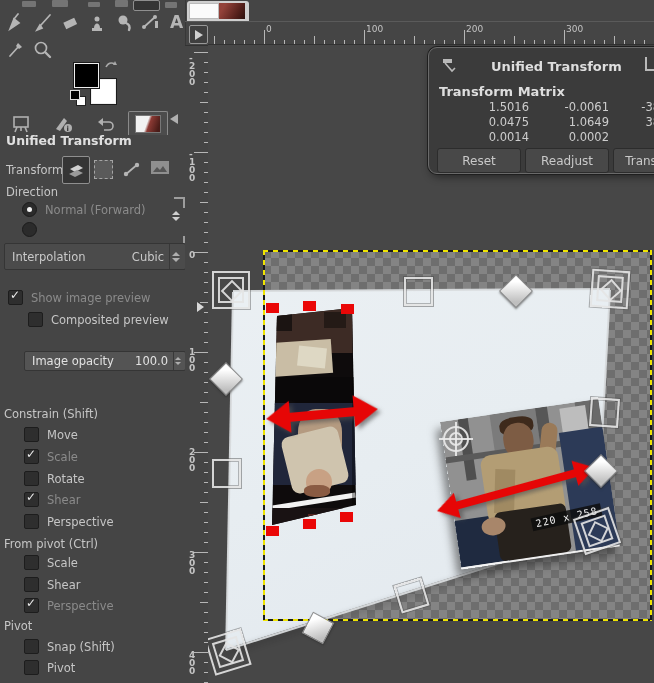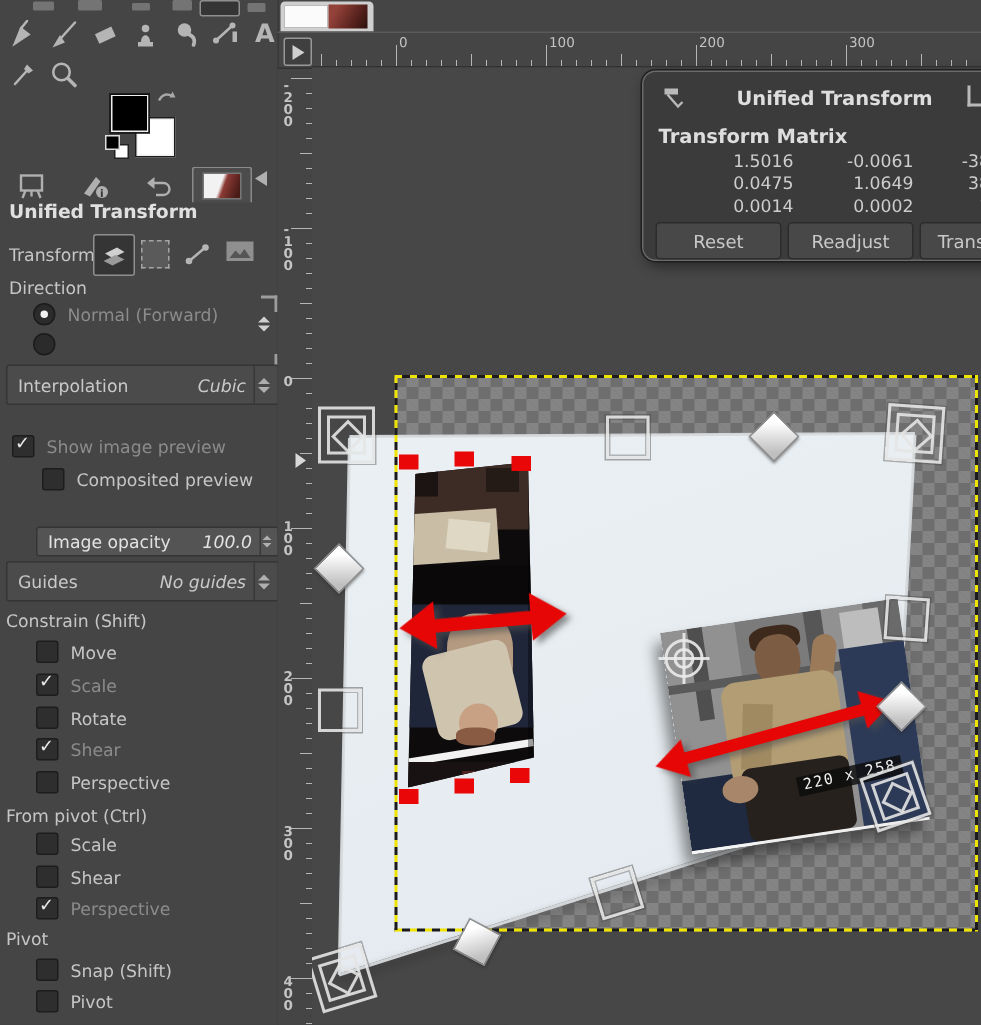--- a/index.html
+++ b/index.html
@@ -16,21 +16,21 @@
   .swatch{border:1px solid #1c1c1c;box-shadow:0 0 0 1px #efefef inset;}
   
   .docktab{width:38px;height:23px;display:flex;align-items:center;justify-content:center;}
   .docktab svg{stroke:#b0b0b0;fill:none;stroke-width:1.6;}
   .docktab.sel{border:1px solid #8a8a8a;border-bottom:none;background:#4c4c4c;border-radius:2px 2px 0 0;}
   
   .optlabel{color:#c6c6c6;}
   .dim{color:#8b8b8b;}
   .ddrow{height:25px;background:#4b4b4b;border:1px solid #353535;border-radius:2px;
          display:flex;align-items:center;padding:0 4px 0 7px;}
-  .ddrow .val{margin-left:auto;font-style:italic;}
+  .ddrow .val{margin-left:auto;}
   .spin{width:11px;height:100%;border-left:1px solid #383838;margin-left:5px;display:flex;flex-direction:column;align-items:center;justify-content:center;gap:2px;}
   .tri-u{width:0;height:0;border-left:4px solid transparent;border-right:4px solid transparent;border-bottom:4px solid #aeaeae;}
   .tri-d{width:0;height:0;border-left:4px solid transparent;border-right:4px solid transparent;border-top:4px solid #aeaeae;}
   .cb{width:13px;height:13px;background:#2e2e2e;border:1px solid #1d1d1d;border-radius:2px;position:relative;}
   .cb.on::after{content:"✓";position:absolute;left:1px;top:-3px;color:#ececec;font-size:12px;font-weight:bold;}
   .radio{width:13px;height:13px;background:#2b2b2b;border:1px solid #1b1b1b;border-radius:50%;position:relative;}
   .radio.on::after{content:"";position:absolute;left:4px;top:4px;width:5px;height:5px;border-radius:50%;background:#f0f0f0;}
   .optrow{position:absolute;display:flex;align-items:flex-end;gap:8px;}
   
   #imgtab{left:187px;top:1px;width:62px;height:20px;background:#cfcfcf;border-radius:3px 3px 0 0;padding:2px;box-sizing:border-box;display:flex;}
@@ -266,28 +266,20 @@
 
     <div class="abs ddrow" style="left:24px;top:351px;width:149px;height:18px;background:#545454">
       <span style="color:#e2e2e2">Image opacity</span>
       <span class="val" style="color:#e2e2e2">100.0</span>
       <span class="spin" style="width:7px">
           <span class="tri-u" style="border-left-width:3px;border-right-width:3px;border-bottom-width:3px"></span>
           <span class="tri-d" style="border-left-width:3px;border-right-width:3px;border-top-width:3px"></span>
         </span>
     </div>
 
-    <div class="abs ddrow" style="left:4px;top:374px;width:169px">
-      <span>Guides</span>
-      <span class="val">No guides</span>
-      <span class="spin">
-          <span class="tri-u"></span>
-          <span class="tri-d"></span>
-        </span>
-    </div>
 
     <div class="abs optlabel" style="left:4px;top:407px">Constrain (Shift)</div>
     <div class="optrow" style="left:24px;top:427px">
       <span class="cb"></span>
       <span class="optlabel">Move</span>
       </div>
     <div class="optrow" style="left:24px;top:449px">
       <span class="cb on"></span>
       <span class="dim">Scale</span>
       </div>

